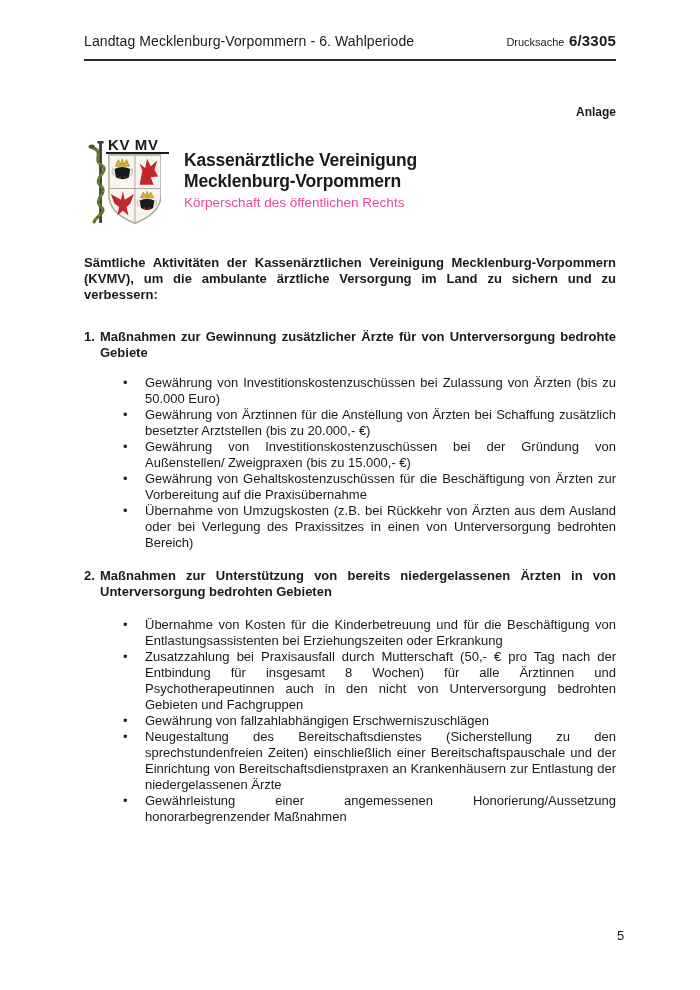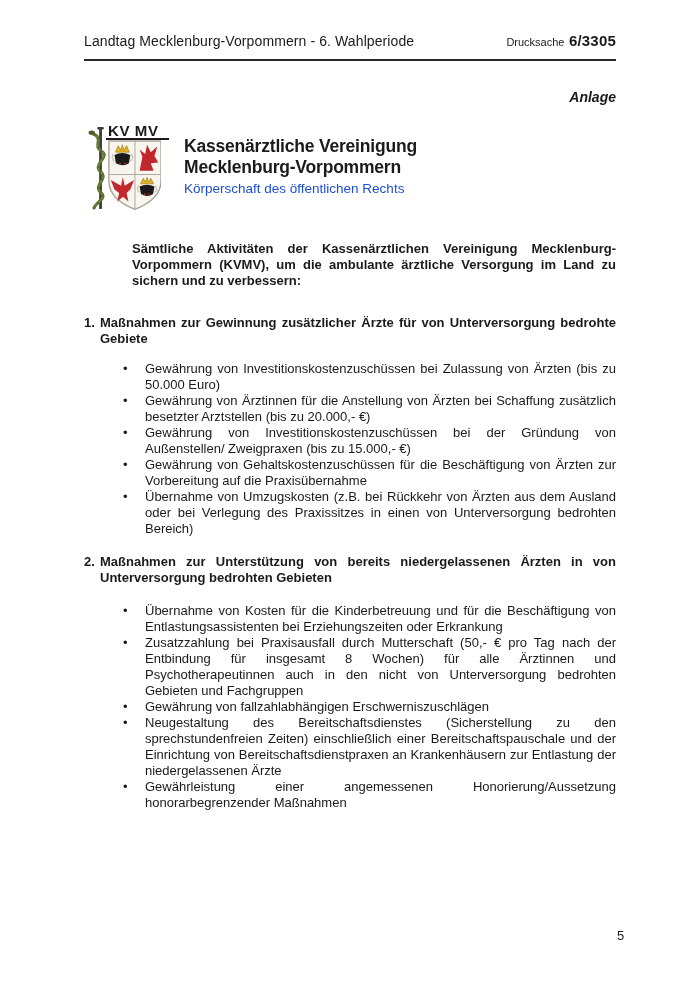--- a/index.html
+++ b/index.html
@@ -15,34 +15,34 @@
     overflow:hidden;
   }
   
   .hdr{display:flex;justify-content:space-between;align-items:baseline;}
   .hdr-left{font-size:14px;letter-spacing:.1px;}
   .hdr-right{white-space:nowrap;}
   .hdr-doclabel{font-size:11px;}
   .hdr-docnum{font-size:15px;font-weight:bold;letter-spacing:.2px;}
   .rule{border:none;border-top:2px solid #2b2b2b;margin:9px 0 0 0;}
   
-  .annex{margin-top:28px;text-align:right;font-weight:bold;font-size:14px;font-style:italic;}
+  .annex{margin-top:44px;text-align:right;font-weight:bold;font-size:12px;}
   
   .logo{position:relative;margin-top:20px;height:86px;}
   .logo svg{position:absolute;left:-3px;top:0;}
   .kv-abbr{
     position:absolute;left:22px;top:-2px;
     font-weight:bold;font-size:15px;letter-spacing:.6px;
     border-bottom:2.5px solid #1a1a1a;padding:0 10px 0 2px;line-height:15px;
   }
   .logo-text{position:absolute;left:100px;top:11px;}
   .org-line{font-weight:bold;font-size:17.5px;line-height:21px;letter-spacing:-.2px;}
-  .org-sub{font-size:13.5px;line-height:18px;color:#1d4ed8;margin-top:2px;}
+  .org-sub{font-size:13.5px;line-height:18px;color:#ec4899;margin-top:2px;}
   
-  .intro{margin-top:30px;font-weight:bold;font-size:13px;line-height:16px;text-align:justify;margin-left:48px;}
+  .intro{margin-top:30px;font-weight:bold;font-size:13px;line-height:16px;text-align:justify;}
   .sec{display:grid;grid-template-columns:16px 1fr;font-weight:bold;font-size:13px;line-height:16px;text-align:justify;}
   .sec1{margin-top:26px;}
   .sec2{margin-top:17px;}
   ul.blist{list-style:none;margin:14px 0 0 0;padding:0;}
   ul.blist2{margin-top:17px;}
   ul.blist li{position:relative;padding-left:61px;font-size:13px;line-height:16px;text-align:justify;}
   ul.blist li::before{content:"\2022";position:absolute;left:39px;top:0;font-size:13px;}
   
   .pgnum{position:absolute;left:617px;top:928px;font-size:13px;}
 </style>

